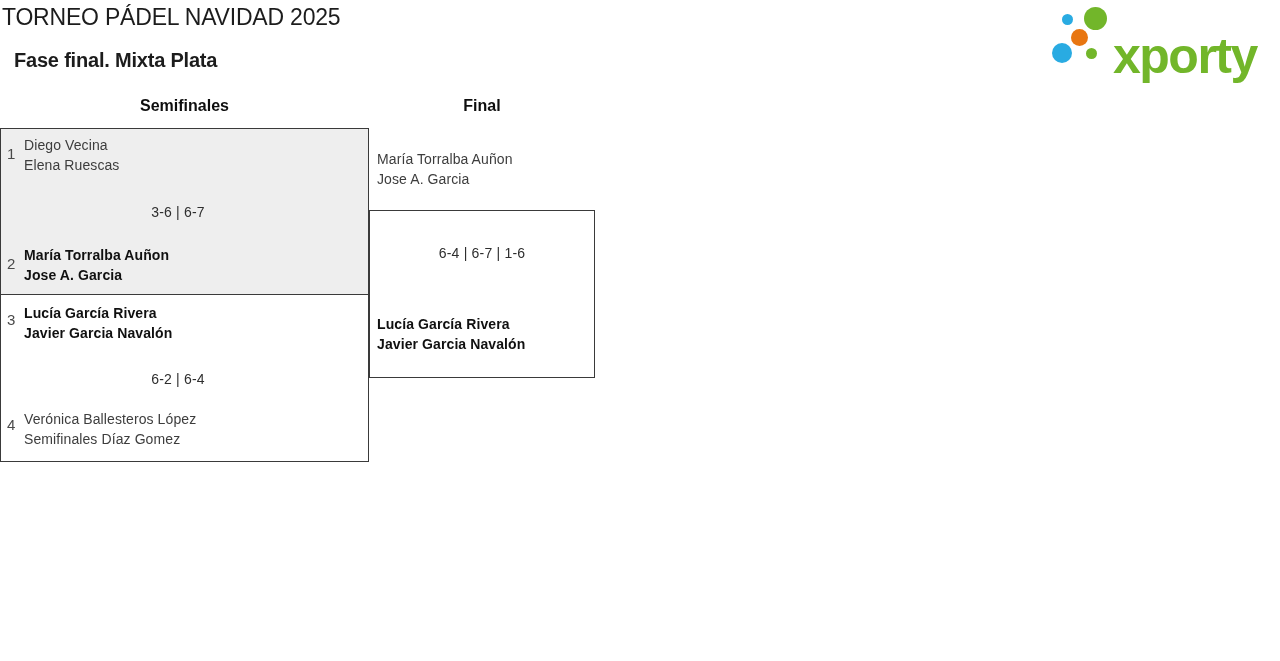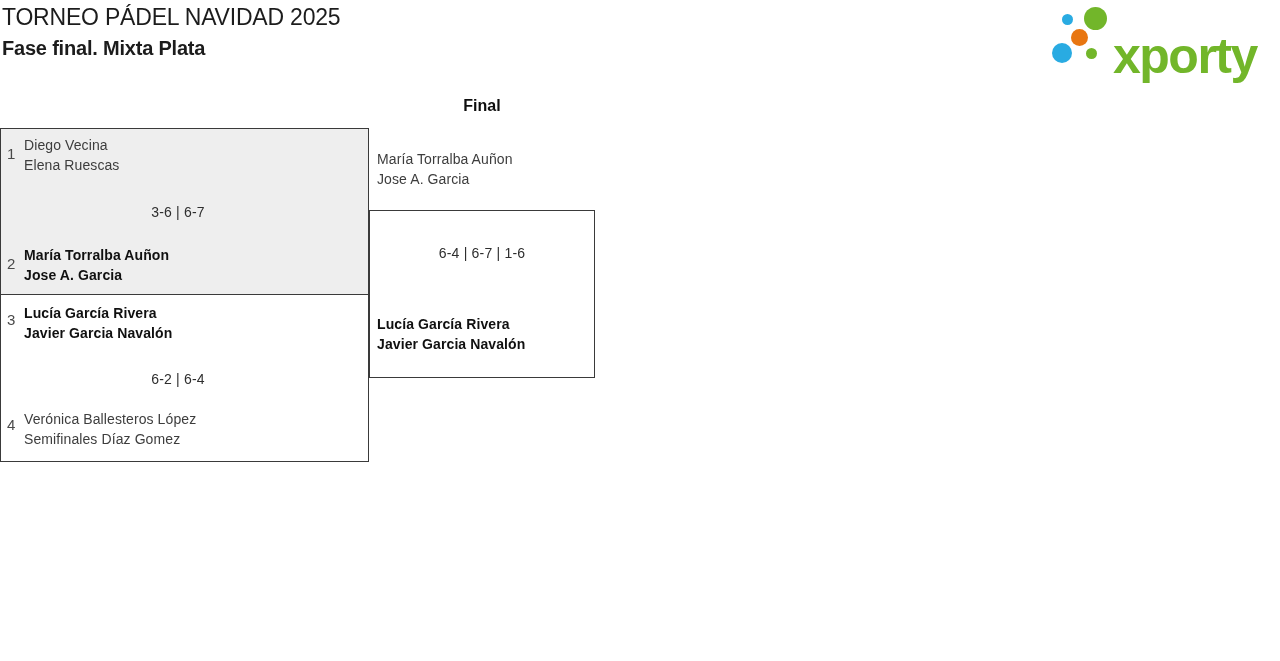--- a/index.html
+++ b/index.html
@@ -6,21 +6,21 @@
   .page{
     position:relative;width:1280px;height:661px;overflow:hidden;background:#ffffff;
     font-family:"Liberation Sans",sans-serif;
   }
   
   .title{
     position:absolute;left:2px;top:4px;margin:0;
     font-size:23px;line-height:26px;font-weight:400;color:#1c1c1c;letter-spacing:-0.2px;
   }
   .subtitle{
-    position:absolute;left:2px;top:37px;margin:0;
+    position:absolute;left:2px;top:37px;margin:12px;
     font-size:20px;line-height:23px;font-weight:700;color:#1c1c1c;letter-spacing:-0.2px;
   }
   
   .logo{position:absolute;left:1050px;top:0;width:230px;height:70px;cursor:pointer;}
   .dot{position:absolute;border-radius:50%;}
   .dot.d-blue{background:var(--blue);}
   .dot.d-green{background:var(--green);}
   .dot.d-orange{background:var(--orange);}
   .dot.d1{left:11.5px;top:13.5px;width:11px;height:11px;}
   .dot.d2{left:33.5px;top:7px;width:23px;height:23px;}
@@ -82,20 +82,21 @@
 
   <div class="logo">
     <span class="dot d-blue d1"></span>
     <span class="dot d-green d2"></span>
     <span class="dot d-orange d3"></span>
     <span class="dot d-blue d4"></span>
     <span class="dot d-green d5"></span>
     <span class="logo-text">xporty</span>
   </div>
 
+  <div class="round-header r-semis">Semifinales</div>
   <div class="round-header r-final">Final</div>
 
   <div class="sf-column">
     <div class="sf-match-top"></div>
   </div>
   <div class="final-box"></div>
 
   <div class="seed pos-sf1-seed1">1</div>
   <div class="team pos-sf1-t1">
     <div>Diego Vecina</div>

